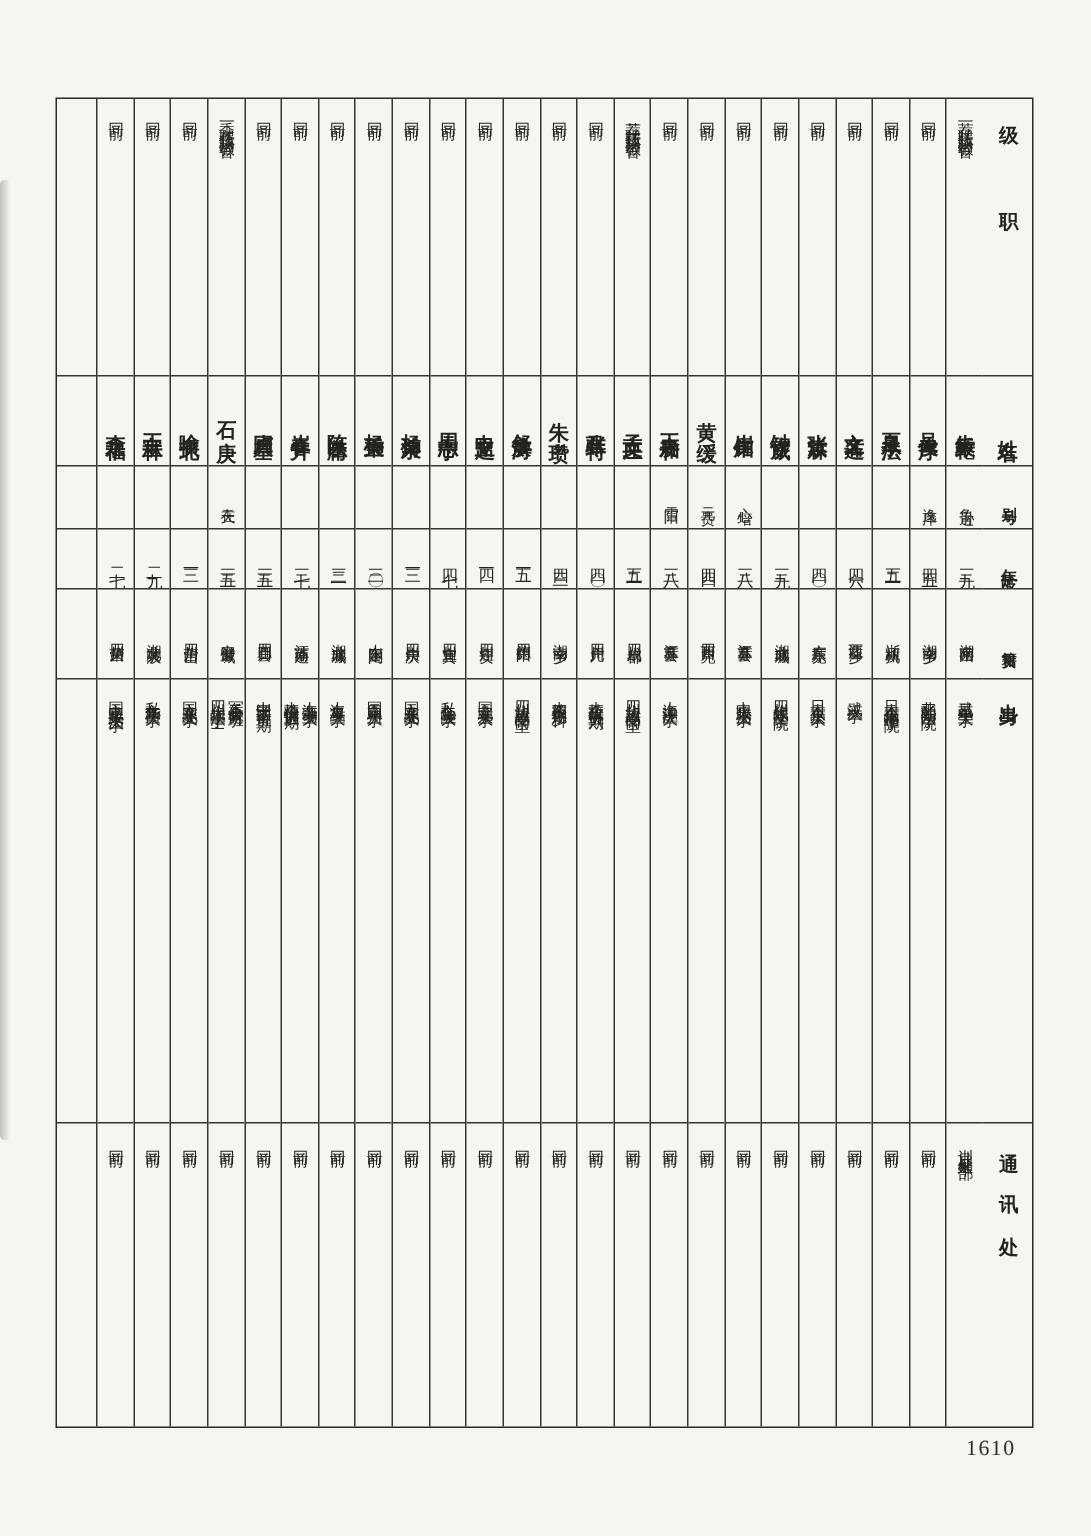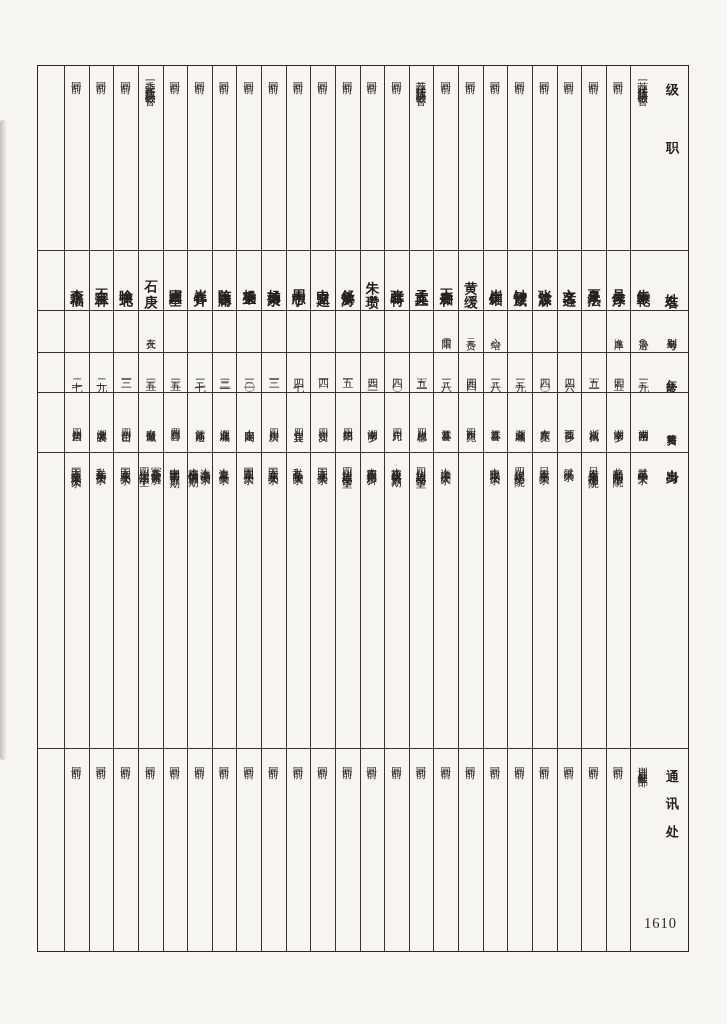--- a/index.html
+++ b/index.html
@@ -64,21 +64,21 @@
   
   .hv{font-weight:bold;font-size:13px;}
   .h-rank{letter-spacing:58px;padding-top:62px;}
   .h-name{letter-spacing:16px;padding-top:7px;}
   .h-alias{letter-spacing:3px;}
   .h-age{letter-spacing:3px;}
   .h-origin{letter-spacing:13px;padding-top:8px;}
   .h-edu{letter-spacing:50px;padding-top:122px;}
   .h-contact{letter-spacing:28px;padding-top:70px;}
   .pagenum{
-    position:absolute;left:644px;top:915px;
+    position:absolute;left:644px;top:958px;
     font-family:"Liberation Serif", serif;
     font-size:14.5px;color:#2c2a26;letter-spacing:1px;
   }
 </style>
 </head>
 <body>
 
 <div class="page">
   <div class="edge-smudge"></div>
 

